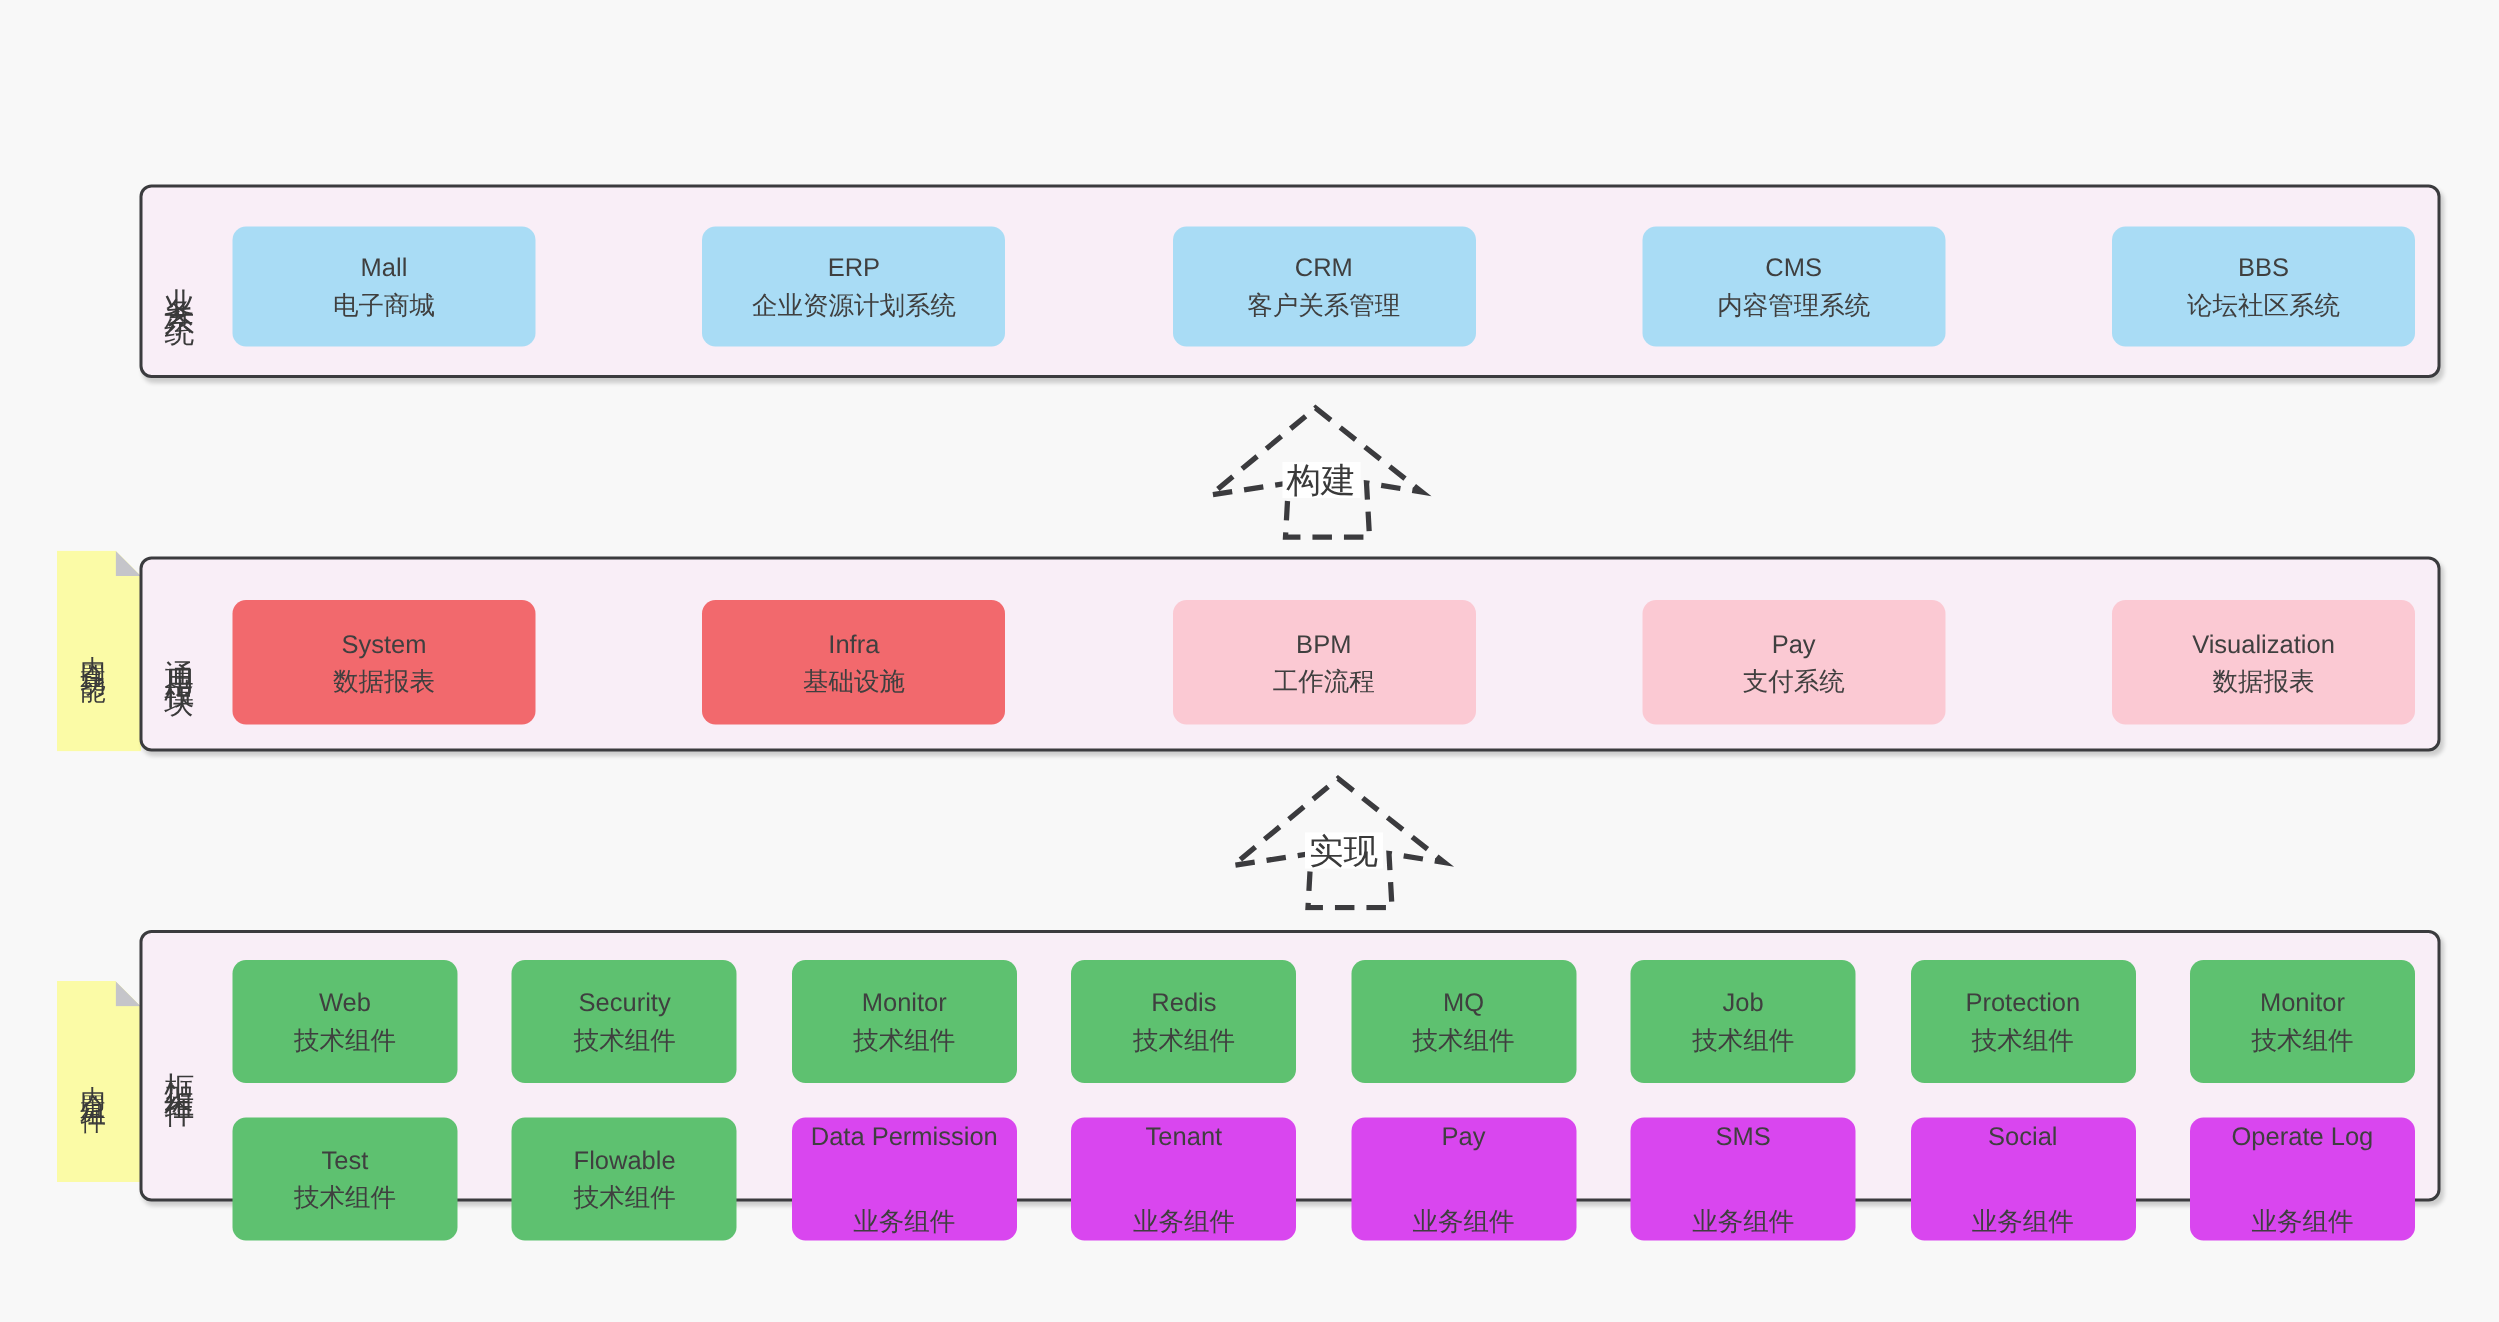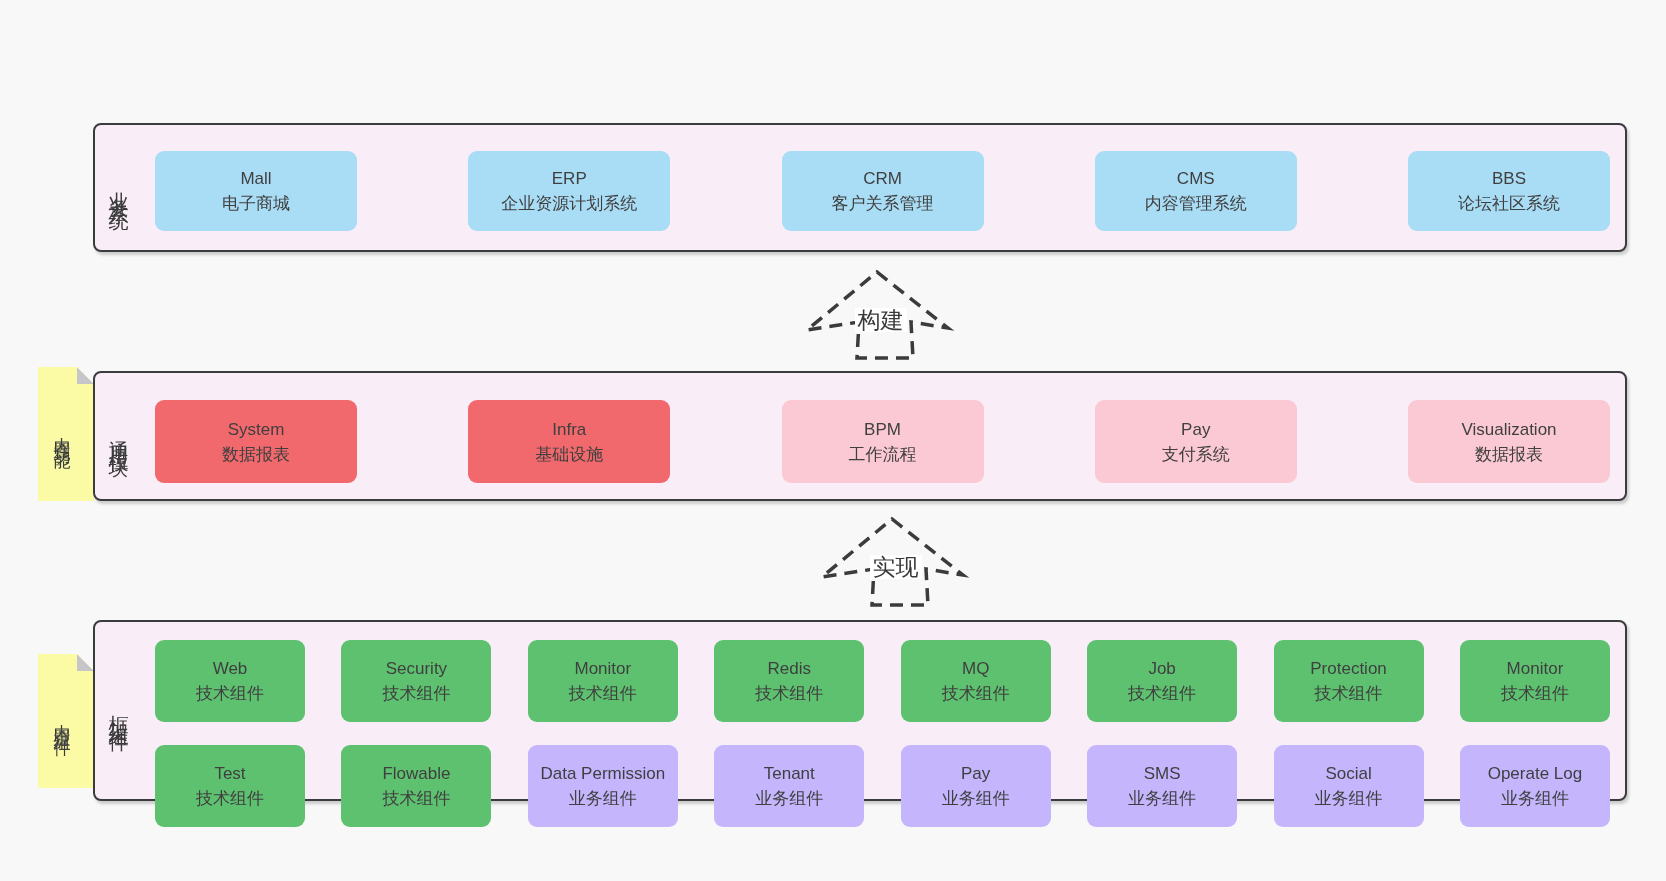--- a/index.html
+++ b/index.html
@@ -63,21 +63,21 @@
     font-size:17px;
     line-height:25px;
     padding:0 12px;
   }
   .wide .box { width:202px; }
   .narrow .box { width:150px; }
   .box-blue       { background:#a9dcf5; }
   .box-red        { background:#f2696d; }
   .box-pink       { background:#fbc9d3; }
   .box-green      { background:#5ec170; }
-  .box-lightgreen { background:#c4b5fd; }
+  .box-lightgreen { background:#d946ef;justify-content:space-between; }
 
   
   .sticky {
     position:absolute;
     width:56px;
     height:134px;
     background:#fbfba6;
     clip-path:polygon(0 0, calc(100% - 17px) 0, 100% 17px, 100% 100%, 0 100%);
     display:flex;
     align-items:center;

